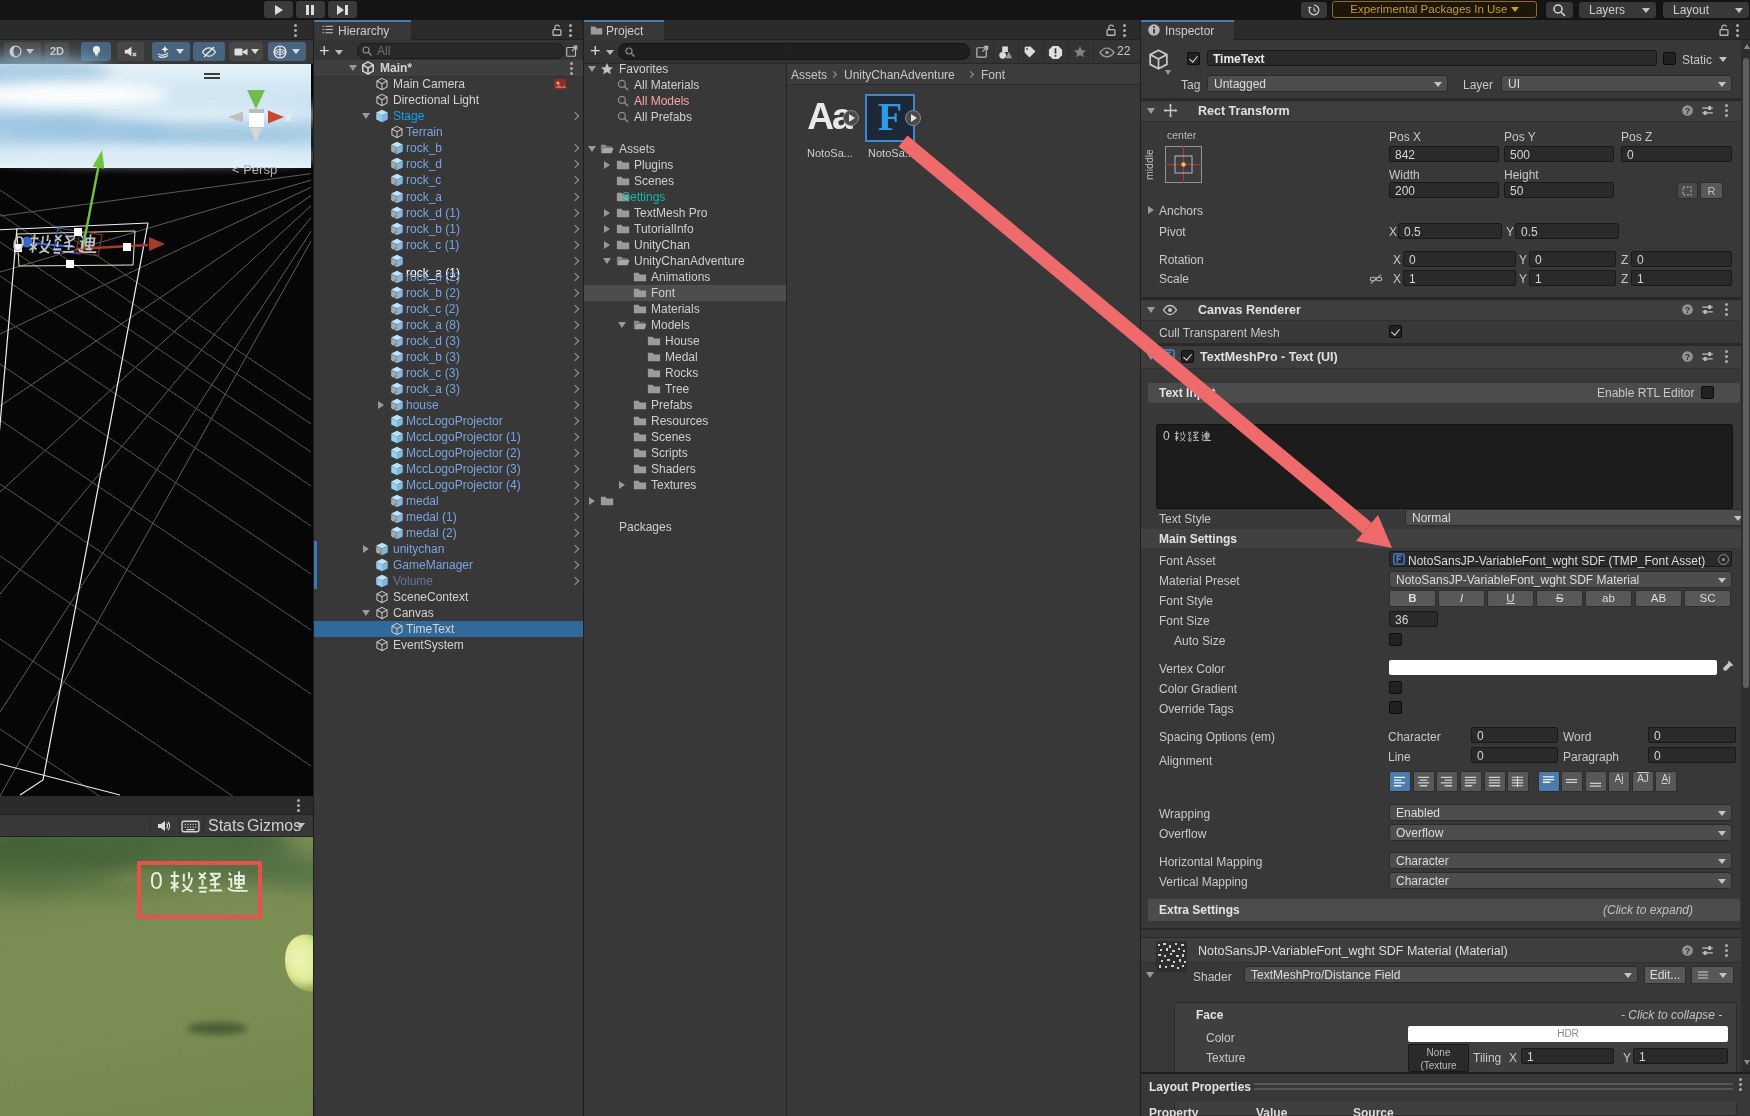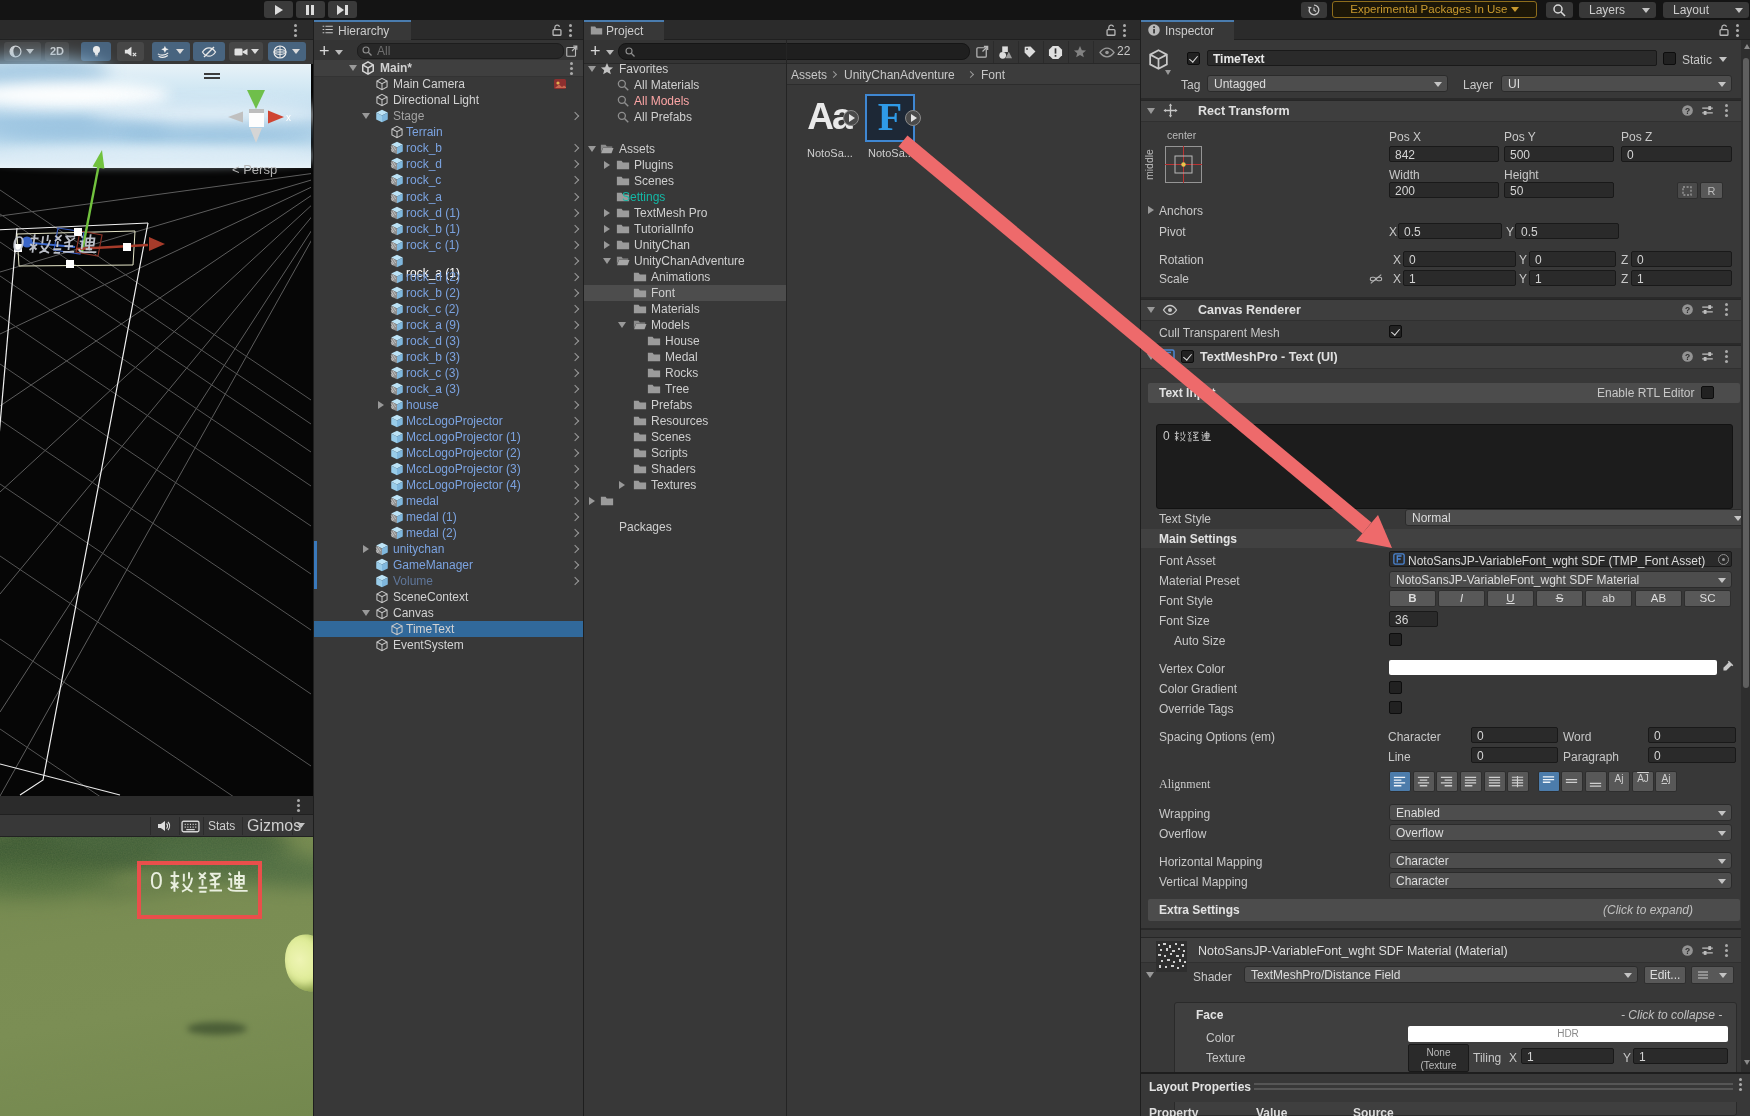--- a/index.html
+++ b/index.html
@@ -343,21 +343,21 @@
 <div class="a" style="left:179px;top:817px;width:1px;height:18px;background:#2b2b2b"></div>
 <div class="a" style="left:203px;top:817px;width:1px;height:18px;background:#2b2b2b"></div>
 <div class="a" style="left:242px;top:817px;width:1px;height:18px;background:#2b2b2b"></div>
 <div class="a" style="left:292px;top:817px;width:1px;height:18px;background:#2b2b2b"></div>
 <svg class="ic" style="left:156px;top:818px" width="16" height="16">
     <use href="#spk"></use>
   </svg>
 <svg class="ic" style="left:181px;top:819px" width="19" height="15">
     <use href="#kbd"></use>
   </svg>
-<div class="a" style="left:208px;top:818px;font-size:12px;color:#cfcfcf;line-height:16px">Stats</div>
+<div class="a" style="left:208px;top:818px;font-size:16px;color:#cfcfcf;line-height:16px">Stats</div>
 <div class="a" style="left:247px;top:818px;font-size:16px;color:#cfcfcf;line-height:16px">Gizmos</div>
 <div class="a" style="left:297px;top:823px;width:0;height:0;border-left:4.5px solid transparent;border-right:4.5px solid transparent;border-top:5.5px solid #c4c4c4"></div>
 <div class="a" style="left:0;top:837px;width:313px;height:279px;overflow:hidden;
 background:linear-gradient(170deg,#74894e 0%,#7b8e53 35%,#7c8f54 60%,#73884d 100%)">
 <div class="a" style="left:-50px;top:-20px;width:230px;height:62px;background:#3b5833;border-radius:50%;filter:blur(9px);opacity:1;transform:rotate(-6deg)"></div>
 <div class="a" style="left:40px;top:-28px;width:250px;height:58px;background:#42603a;border-radius:50%;filter:blur(10px);opacity:.95;transform:rotate(4deg)"></div>
 <div class="a" style="left:150px;top:8px;width:200px;height:38px;background:#486840;border-radius:50%;filter:blur(9px);opacity:.8;transform:rotate(8deg)"></div>
 <div class="a" style="left:-70px;top:26px;width:190px;height:36px;background:#4d6c3c;border-radius:50%;filter:blur(10px);opacity:.75"></div>
 <div class="a" style="left:96px;top:34px;width:150px;height:22px;background:#566f41;border-radius:50%;filter:blur(8px);opacity:.5;transform:rotate(-10deg)"></div>
 <svg class="a" style="left:0;top:0" width="313" height="279">
@@ -421,21 +421,21 @@
       <path d="M2 11 6 7.5 9 10 11 8.5 13 10V11z" fill="#c86850"></path>
     </svg>
     <svg class="ic" style="left:61px;top:73px" width="14" height="14">
       <use href="#cubeo"></use>
     </svg>
     <div class="row" style="left:79px;top:72px;">Directional Light</div>
     <div class="trid" style="left:48px;top:93px"></div>
     <svg class="ic" style="left:61px;top:89px" width="14" height="14">
       <use href="#cubeb"></use>
     </svg>
-    <div class="row" style="left:79px;top:88px;color:#a3a3a3">Stage</div>
+    <div class="row" style="left:79px;top:88px;color:#0ea5e9">Stage</div>
     <div class="chv" style="left:258px;top:93px"></div>
     <svg class="ic" style="left:76px;top:105px" width="14" height="14">
       <use href="#cubeo"></use>
     </svg>
     <div class="row" style="left:92px;top:104px;color:#7ba3e0">Terrain</div>
     <svg class="ic" style="left:76px;top:121px" width="14" height="14">
       <use href="#cubem"></use>
     </svg>
     <div class="row" style="left:92px;top:120px;color:#7ba3e0">rock_b</div>
     <div class="chv" style="left:258px;top:125px"></div>
@@ -485,21 +485,21 @@
     <div class="row" style="left:92px;top:265px;color:#7ba3e0">rock_b (2)</div>
     <div class="chv" style="left:258px;top:270px"></div>
     <svg class="ic" style="left:76px;top:282px" width="14" height="14">
       <use href="#cubem"></use>
     </svg>
     <div class="row" style="left:92px;top:281px;color:#7ba3e0">rock_c (2)</div>
     <div class="chv" style="left:258px;top:286px"></div>
     <svg class="ic" style="left:76px;top:298px" width="14" height="14">
       <use href="#cubem"></use>
     </svg>
-    <div class="row" style="left:92px;top:297px;color:#7ba3e0">rock_a (9)</div>
+    <div class="row" style="left:92px;top:297px;color:#7ba3e0">rock_a (8)</div>
     <div class="chv" style="left:258px;top:302px"></div>
     <svg class="ic" style="left:76px;top:314px" width="14" height="14">
       <use href="#cubem"></use>
     </svg>
     <div class="row" style="left:92px;top:313px;color:#7ba3e0">rock_d (3)</div>
     <div class="chv" style="left:258px;top:318px"></div>
     <svg class="ic" style="left:76px;top:330px" width="14" height="14">
       <use href="#cubem"></use>
     </svg>
     <div class="row" style="left:92px;top:329px;color:#7ba3e0">rock_b (3)</div>
@@ -945,21 +945,21 @@
     <div class="cb" style="left:248px;top:681px"></div>
     <div class="lbl" style="left:18px;top:710px;">Spacing Options (em)</div>
     <div class="lbl" style="left:247px;top:710px;">Character</div>
     <div class="fld" style="left:330px;top:707px;width:87px;height:16px">0</div>
     <div class="lbl" style="left:422px;top:710px;">Word</div>
     <div class="fld" style="left:507px;top:707px;width:88px;height:16px">0</div>
     <div class="lbl" style="left:247px;top:730px;">Line</div>
     <div class="fld" style="left:330px;top:727px;width:87px;height:16px">0</div>
     <div class="lbl" style="left:422px;top:730px;">Paragraph</div>
     <div class="fld" style="left:507px;top:727px;width:88px;height:16px">0</div>
-    <div class="lbl" style="left:18px;top:757px;font-family:Liberation Serif, serif;">Alignment</div>
+    <div class="lbl" style="left:18px;top:734px;">Alignment</div>
     <div class="a" style="left:248px;top:751px;width:22px;height:21px;background:#4c7cab;border:1px solid #2e2e2e;border-radius:2px"></div>
     <svg class="ic" style="left:251px;top:754px;color:#eef4fa" width="15" height="15">
       <use href="#alL"></use>
     </svg>
     <div class="a" style="left:272px;top:751px;width:22px;height:21px;background:#585858;border:1px solid #2e2e2e;border-radius:2px"></div>
     <svg class="ic" style="left:275px;top:754px;color:#cfcfcf" width="15" height="15">
       <use href="#alC"></use>
     </svg>
     <div class="a" style="left:295px;top:751px;width:22px;height:21px;background:#585858;border:1px solid #2e2e2e;border-radius:2px"></div>
     <svg class="ic" style="left:298px;top:754px;color:#cfcfcf" width="15" height="15">

